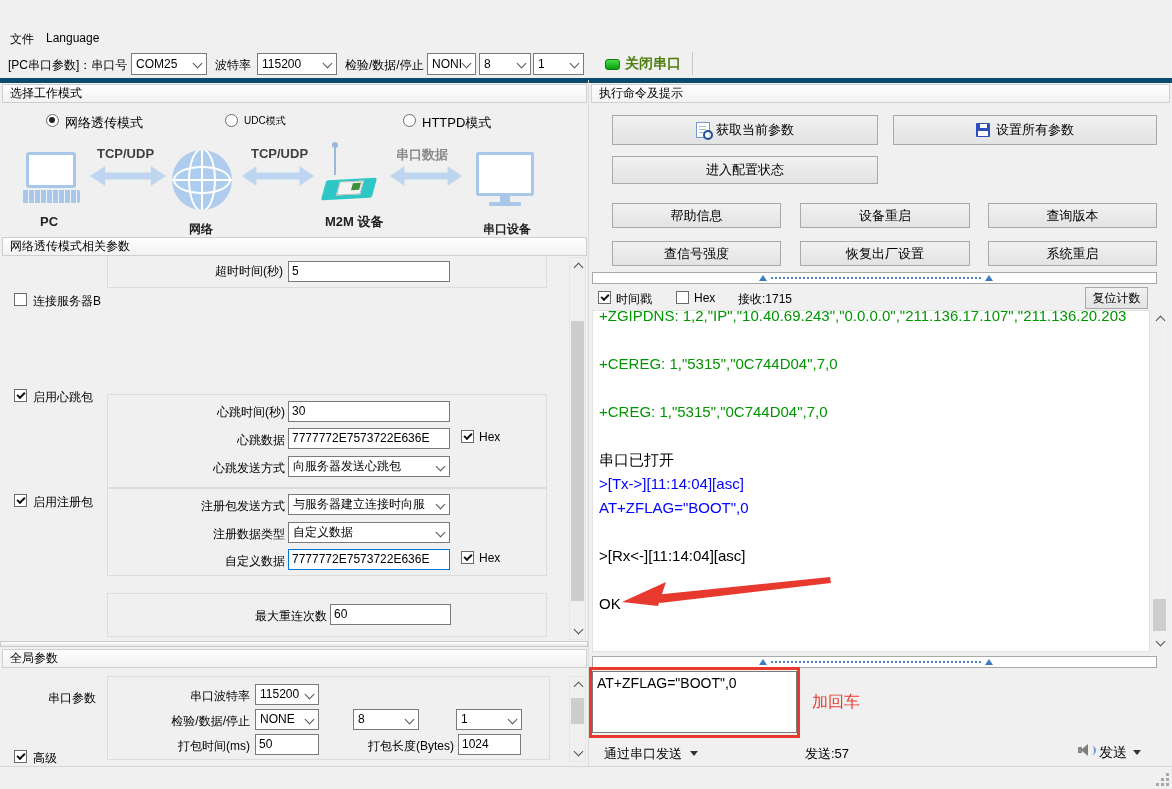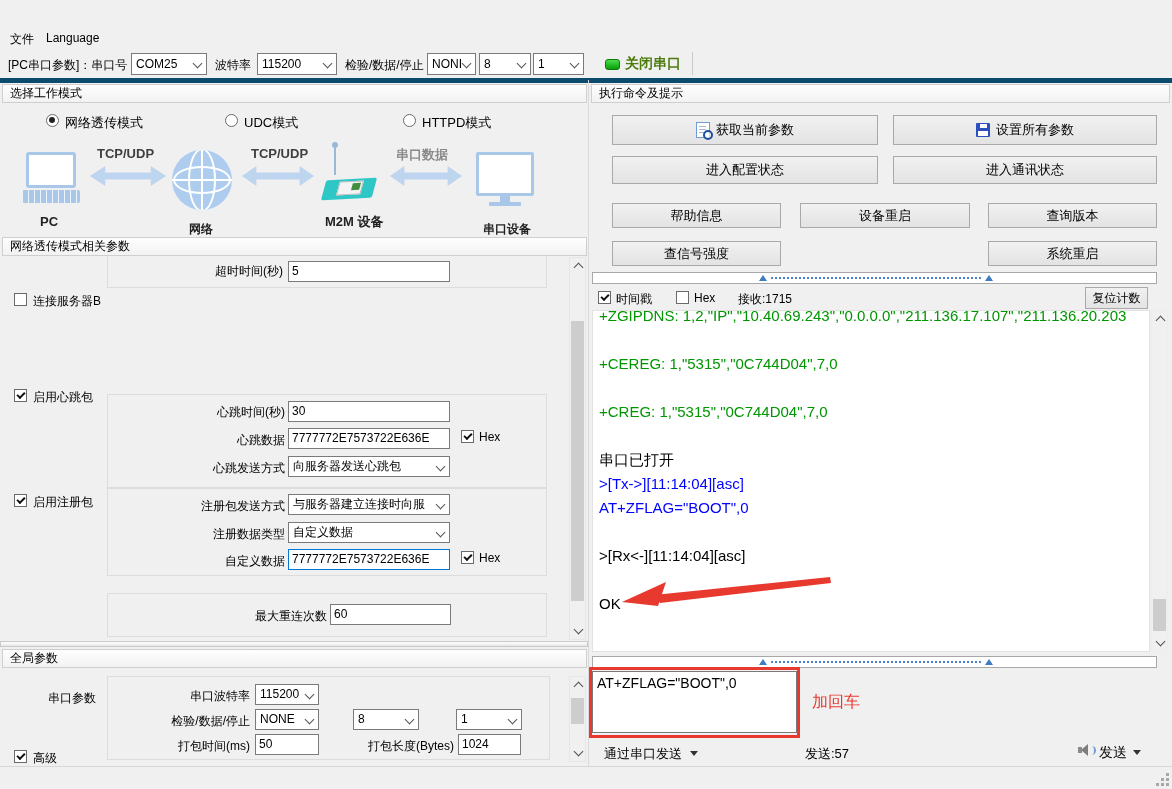--- a/index.html
+++ b/index.html
@@ -139,21 +139,21 @@
     </div>
     <span class="led" style="left:605px;top:11px;"></span>
     <span id="close-port" style="left:625px;top:7px;">关闭串口</span>
     <span class="tsep" style="left:692px;top:4px;height:23px;"></span>
   </div>
 
   <div class="ghdr" style="left:2px;top:84px;width:585px;">选择工作模式</div>
   <span class="radio on" style="left:46px;top:114px;"></span>
   <span class="lbl" style="left:65px;top:114px;font-size:13px;">网络透传模式</span>
   <span class="radio" style="left:225px;top:114px;"></span>
-  <span class="lbl" style="left:244px;top:114px;font-size:13px;">UDC模式</span>
+  <span class="lbl" style="left:244px;top:114px;font-size:10px;">UDC模式</span>
   <span class="radio" style="left:403px;top:114px;"></span>
   <span class="lbl" style="left:422px;top:114px;font-size:13px;">HTTPD模式</span>
 
   <div class="abs" style="left:22px;top:152px;width:58px;">
     <div class="scr"></div>
       <div class="lbase"></div>
   </div>
   <span class="linklbl" style="left:97px;top:146px;">TCP/UDP</span>
   <div class="darrow" style="left:90px;top:166px;width:76px;"></div>
   <div class="globe" style="left:172px;top:150px;">
@@ -269,34 +269,34 @@
     <span class="ic-doc"></span>
     <span>获取当前参数</span>
   </div>
   <div class="cmdbtn" style="left:893px;top:115px;width:264px;height:30px;">
     <span class="ic-save"></span>
     <span>设置所有参数</span>
   </div>
   <div class="cmdbtn" style="left:612px;top:156px;width:266px;height:28px;">
       <span>进入配置状态</span>
     </div>
-  <div class="cmdbtn" style="left:893px;top:156px;width:264px;height:28px;">
-      <span>进入通讯状态</span>
-    </div>
   <div class="cmdbtn" style="left:612px;top:203px;width:169px;height:25px;">
       <span>帮助信息</span>
     </div>
   <div class="cmdbtn" style="left:800px;top:203px;width:170px;height:25px;">
       <span>设备重启</span>
     </div>
   <div class="cmdbtn" style="left:988px;top:203px;width:169px;height:25px;">
       <span>查询版本</span>
     </div>
   <div class="cmdbtn" style="left:612px;top:241px;width:169px;height:25px;">
       <span>查信号强度</span>
+    </div>
+  <div class="cmdbtn" style="left:800px;top:241px;width:170px;height:25px;">
+      <span>恢复出厂设置</span>
     </div>
   <div class="cmdbtn" style="left:988px;top:241px;width:169px;height:25px;">
       <span>系统重启</span>
     </div>
 
   <div class="hsb" style="left:592px;top:272px;width:565px;">
     <i class="tri" style="left:166px;"></i>
     <span class="dots" style="left:178px;width:210px;"></span>
     <i class="tri" style="left:392px;"></i>
   </div>

